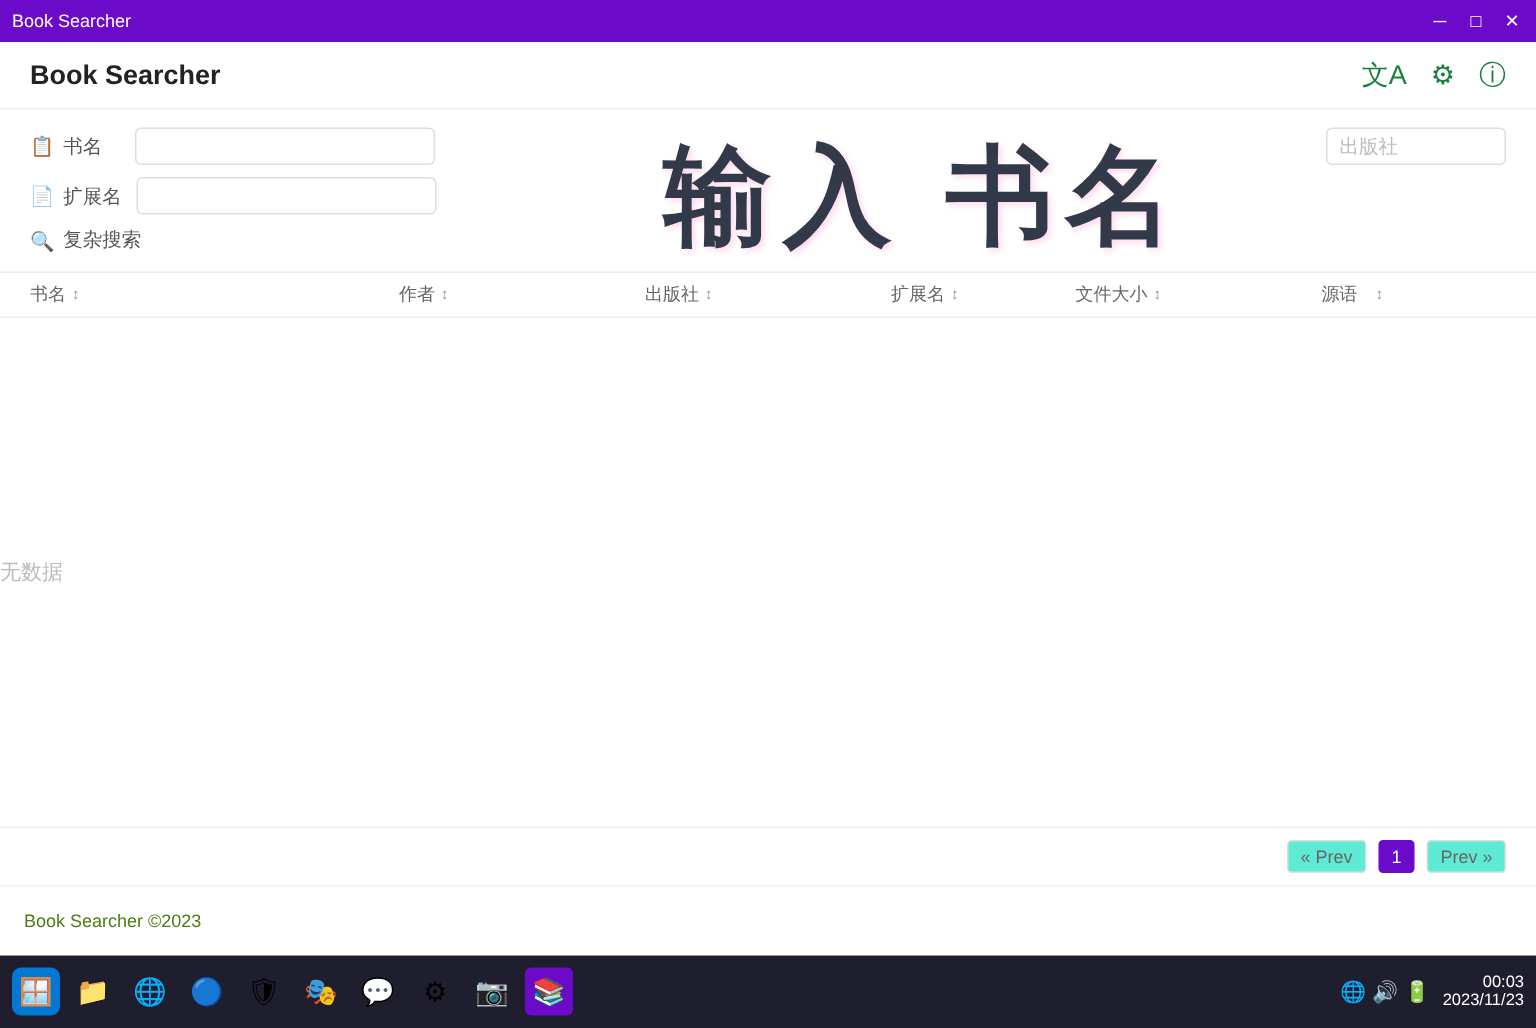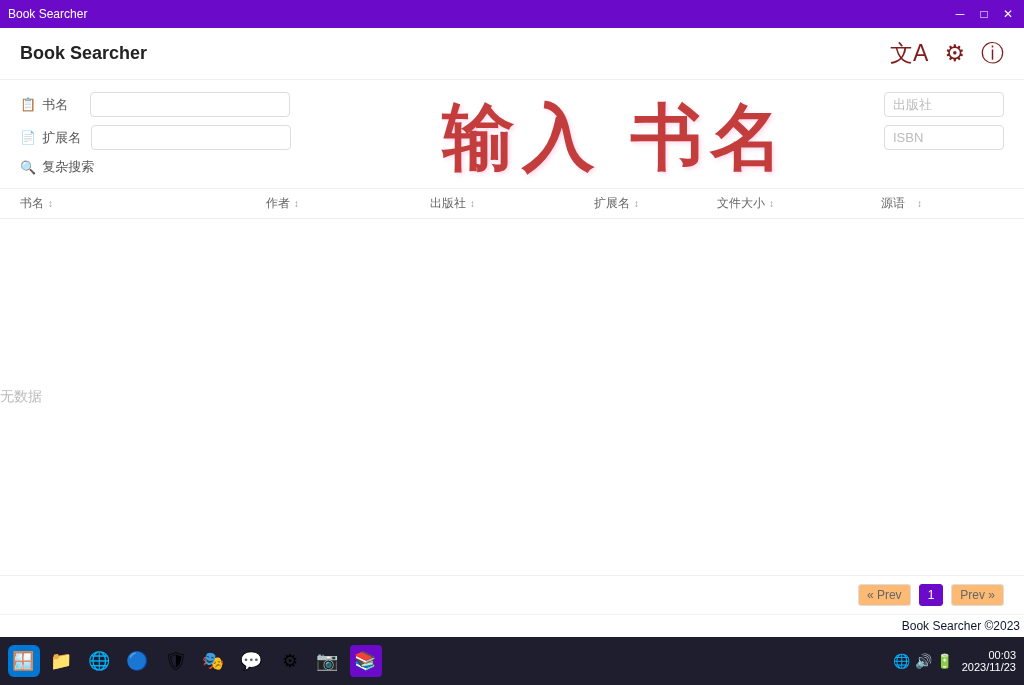--- a/index.html
+++ b/index.html
@@ -52,22 +52,22 @@
       font-size: 18px;
       font-weight: bold;
       color: #222;
     }
     .header-icons {
       display: flex;
       gap: 16px;
       align-items: center;
     }
     .header-icon {
-      font-size: 23px;
-      color: #7f1d1d;
+      font-size: 18px;
+      color: #15803d;
       cursor: pointer;
     }
 
     
     .search-area {
       padding: 12px 20px;
       display: flex;
       flex-direction: column;
       gap: 8px;
       flex-shrink: 0;
@@ -112,21 +112,21 @@
     }
 
     
     .watermark-overlay {
       position: absolute;
       top: 10px;
       left: 50%;
       transform: translateX(-20%);
       font-size: 72px;
       font-weight: bold;
-      color: #b91c1c;
+      color: #0f172a;
       opacity: 0.85;
       pointer-events: none;
       white-space: nowrap;
       z-index: 10;
       text-shadow: 2px 2px 4px rgba(255,105,180,0.3);
       letter-spacing: 8px;
     }
 
     
     .advanced-search-row {
@@ -189,37 +189,37 @@
       align-items: center;
       padding: 8px 20px;
       gap: 8px;
       flex-shrink: 0;
       border-top: 1px solid #eee;
     }
     .page-btn {
       padding: 3px 8px;
       border: 1px solid #ddd;
       border-radius: 3px;
-      background: #fdba74;
+      background: #5eead4;
       font-size: 12px;
       color: #666;
       cursor: pointer;
     }
     .page-btn.active {
       background: #6b0ac9;
       color: white;
       border-color: #6b0ac9;
     }
 
     
     .app-footer {
-      text-align: right;
-      padding: 4px;
-      font-size: 12px;
-      color: #0f172a;
+      text-align: left;
+      padding: 16px;
+      font-size: 12px;
+      color: #4d7c0f;
       border-top: 1px solid #f0f0f0;
       flex-shrink: 0;
     }
 
     
     .taskbar {
       background: #1e1e2e;
       height: 48px;
       display: flex;
       align-items: center;
@@ -300,23 +300,20 @@
         <input class="extra-input" type="text" placeholder="出版社" style="">
       </div>
     </div>
 
     <div class="search-row">
       <div class="search-icon-label">
         <span>📄</span>
         <span>扩展名</span>
       </div>
       <input class="search-input" type="text" placeholder="" style="">
-      <div style="margin-left:auto; display:flex; gap:10px;">
-        <input class="extra-input" type="text" placeholder="ISBN" style="">
-      </div>
     </div>
 
     <div class="search-row advanced-search-row">
       <span>🔍</span>
       <span>复杂搜索</span>
     </div>
   </div>
 
   <div class="results-table">
     <div class="table-header">

